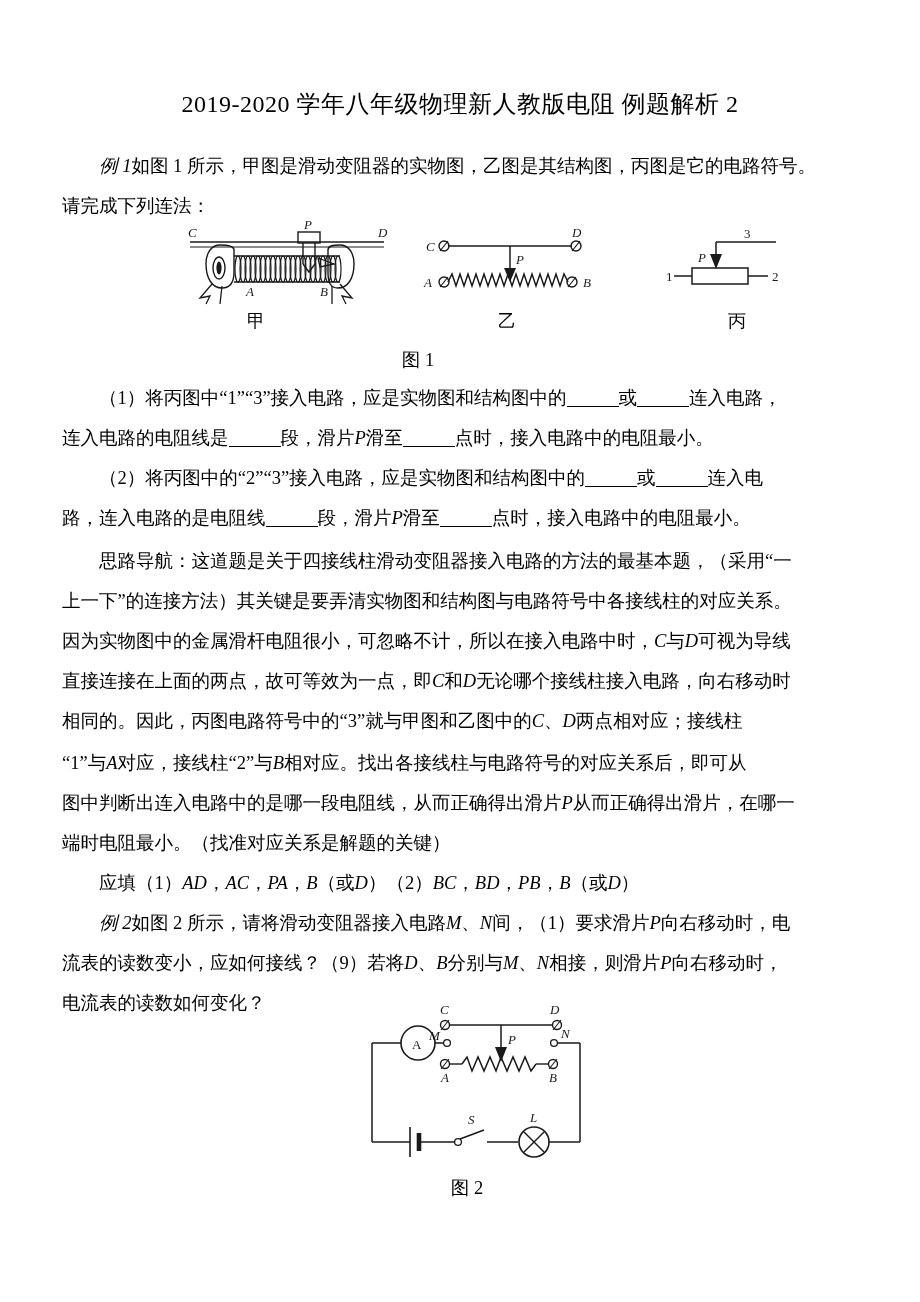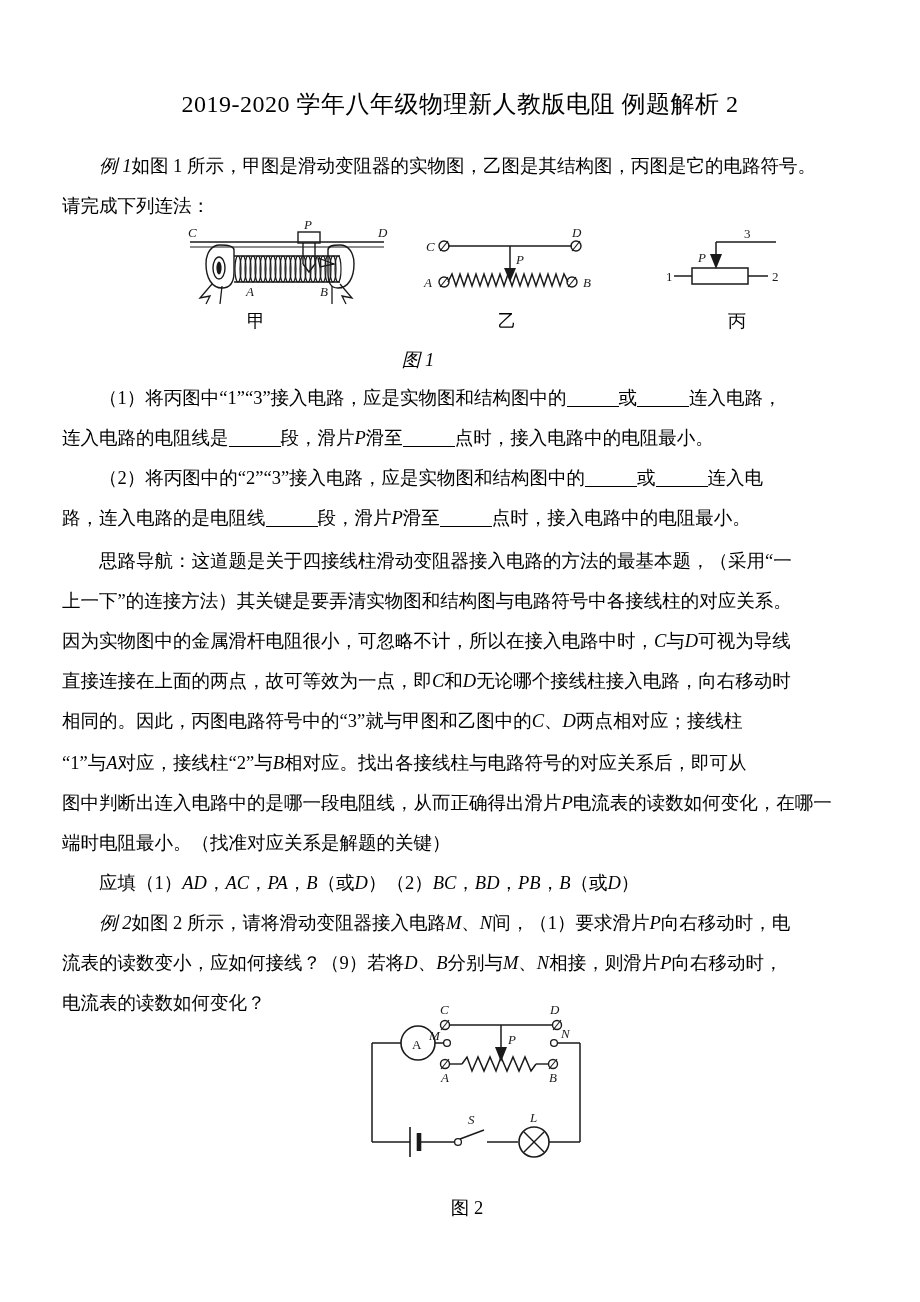--- a/index.html
+++ b/index.html
@@ -195,21 +195,21 @@
       <line class="ln" x1="80" y1="52" x2="100" y2="52" stroke-width="1.5"></line>
 
       <text class="lbl lbl-up" x="76" y="14">3</text>
       <text class="lbl" x="30" y="38">P</text>
       <text class="lbl lbl-up" x="-2" y="57">1</text>
       <text class="lbl lbl-up" x="104" y="57">2</text>
     </svg>
     <div class="sub-label" style="left:728px; top:97px;">丙</div>
   </div>
 
-  <div class="fig-caption" style="left:0; top:348px; width:836px;font-style:italic;">图 1</div>
+  <div class="fig-caption" style="left:0; top:348px; width:836px;">图 1</div>
 
   <div class="para indent" style="top:378px;">
     <span>（1）将丙图中“1”“3”接入电路，应是实物图和结构图中的</span><span class="blank"></span><span>或</span><span class="blank"></span><span>连入电路，</span>
   </div>
   <div class="para" style="top:418px;">
     <span>连入电路的电阻线是</span><span class="blank"></span><span>段，滑片</span><span class="ital">P</span><span>滑至</span><span class="blank"></span><span>点时，接入电路中的电阻最小。</span>
   </div>
 
   <div class="para indent" style="top:458px;">
     <span>（2）将丙图中的“2”“3”接入电路，应是实物图和结构图中的</span><span class="blank"></span><span>或</span><span class="blank"></span><span>连入电</span>
@@ -230,21 +230,21 @@
   <div class="para" style="top:661px;">
     <span>直接连接在上面的两点，故可等效为一点，即</span><span class="ital">C</span><span>和</span><span class="ital">D</span><span>无论哪个接线柱接入电路，向右移动时</span>
   </div>
   <div class="para" style="top:701px;">
     <span>相同的。因此，丙图电路符号中的“3”就与甲图和乙图中的</span><span class="ital">C</span><span>、</span><span class="ital">D</span><span>两点相对应；接线柱</span>
   </div>
   <div class="para" style="top:743px;">
     <span>“1”与</span><span class="ital">A</span><span>对应，接线柱“2”与</span><span class="ital">B</span><span>相对应。找出各接线柱与电路符号的对应关系后，即可从</span>
   </div>
   <div class="para" style="top:783px;">
-    <span>图中判断出连入电路中的是哪一段电阻线，从而正确得出滑片</span><span class="ital">P</span><span>电流表的读数如何变化，在哪一</span>
+    <span>图中判断出连入电路中的是哪一段电阻线，从而正确得出滑片</span><span class="ital">P</span><span>从而正确得出滑片，在哪一</span>
   </div>
   <div class="para" style="top:823px;">
     <span>端时电阻最小。（找准对应关系是解题的关键）</span>
   </div>
 
   <div class="para indent" style="top:863px;">
     <span>应填（1）</span><span class="ital">AD</span><span>，</span><span class="ital">AC</span><span>，</span><span class="ital">PA</span><span>，</span><span class="ital">B</span><span>（或</span><span class="ital">D</span><span>）</span><span>（2）</span><span class="ital">BC</span><span>，</span><span class="ital">BD</span><span>，</span><span class="ital">PB</span><span>，</span><span class="ital">B</span><span>（或</span><span class="ital">D</span><span>）</span>
   </div>
 
   <div class="para indent" style="top:903px;">
@@ -310,15 +310,15 @@
       <text class="lbl" x="71" y="38">M</text>
       <text class="lbl" x="203" y="36">N</text>
       <text class="lbl" x="83" y="80">A</text>
       <text class="lbl" x="191" y="80">B</text>
       <text class="lbl" x="150" y="42">P</text>
       <text class="lbl" x="110" y="122">S</text>
       <text class="lbl" x="172" y="120">L</text>
     </svg>
   </div>
 
-  <div class="fig-caption" style="left:412px; top:1176px; width:110px;margin-top:20px;">图 2</div>
+  <div class="fig-caption" style="left:412px; top:1176px; width:110px;">图 2</div>
 
 </div>
 
 </body></html>

